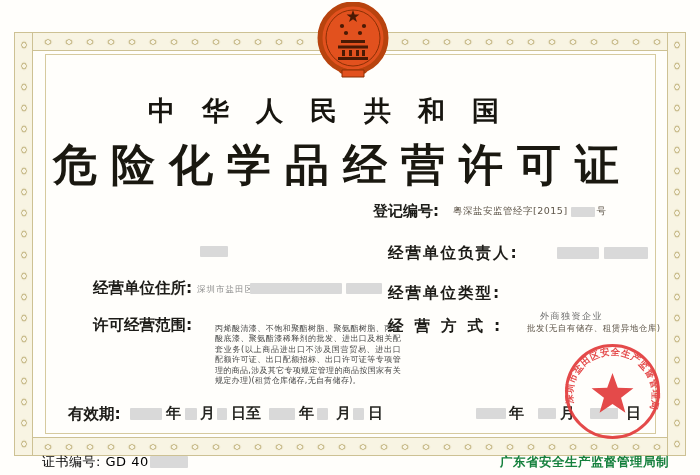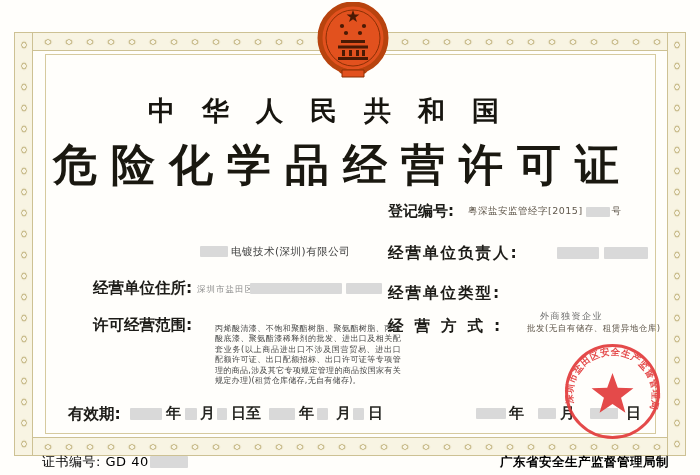--- a/index.html
+++ b/index.html
@@ -22,21 +22,21 @@
     background-size:18px 21px;background-position:0 2px;
   }
   .inner-line{position:absolute;left:45px;top:54px;width:609px;height:378px;
     border:1px solid #d6ca9f;}
   
   .country-title{left:0;top:93px;width:700px;text-align:center;
     font-size:27px;font-weight:bold;color:#17150f;letter-spacing:27px;margin-left:-13px;}
   .main-title{left:0;top:136px;width:700px;text-align:center;
     font-size:44px;font-weight:bold;color:#1a1810;letter-spacing:14px;margin-left:-7px;}
   
-  .reg-row{left:388px;top:202px;display:flex;align-items:center;text-align:center;}
+  .reg-row{left:373px;top:202px;display:flex;align-items:center;text-align:center;}
   .reg-label{font-size:15px;font-weight:bold;color:#1c1c18;}
   .reg-value{font-size:9.5px;color:#5f564a;margin-left:14px;letter-spacing:.5px;}
   .reg-suffix{font-size:9.5px;color:#5f564a;margin-left:2px;}
   
   .flabel{font-size:15.5px;font-weight:bold;color:#1d1c18;white-space:nowrap;}
   .sp2{letter-spacing:2px;text-align:right;}
   .sp11{letter-spacing:11px;}
   .val-md{font-size:10.5px;color:#3f3f3f;letter-spacing:.5px;white-space:nowrap;}
   .val-sm{font-size:8.5px;color:#8c8c8c;letter-spacing:1px;white-space:nowrap;}
   .val-sm2{font-size:9px;color:#6e6e6e;letter-spacing:1.5px;white-space:nowrap;margin-top:20px;}
@@ -44,21 +44,21 @@
   .scope-text{width:186px;font-size:8px;line-height:10.4px;color:#474747;
     text-align:justify;letter-spacing:.3px;}
   
   .redact{position:absolute;background:#d9d9d9;border-radius:1px;filter:blur(.6px);}
   
   .dchar{font-size:15px;font-weight:bold;color:#242420;white-space:nowrap;}
   .issuer-label{font-size:16.5px;font-weight:bold;color:#1d1c18;letter-spacing:7px;white-space:nowrap;}
   .validity-label{font-size:15.5px;font-weight:bold;color:#1d1c18;}
   
   .cert-no{font-size:13px;color:#000000;letter-spacing:.5px;}
-  .maker{font-size:12.5px;font-weight:bold;color:#000000;letter-spacing:.5px;}
+  .maker{font-size:12.5px;font-weight:bold;color:#15803d;letter-spacing:.5px;}
   .seal{z-index:6;opacity:.92;}
   .emblem{z-index:5;}
 </style>
 </head>
 <body>
 
 <div class="certificate">
 
   <div class="band band-h" style="left:14px;top:32px;width:672px;height:19px;"></div>
   <div class="band band-h" style="left:14px;top:437px;width:672px;height:19px;"></div>
@@ -92,21 +92,20 @@
   <div class="abs main-title">危险化学品经营许可证</div>
 
   <div class="abs reg-row">
     <span class="reg-label">登记编号:</span>
     <span class="reg-value">粤深盐安监管经字[2015]</span>
     <span class="redact" style="position:relative;display:inline-block;width:24px;height:10px;margin-left:3px;"></span>
     <span class="reg-suffix">号</span>
   </div>
 
   <div class="redact" style="left:200px;top:246px;width:28px;height:11px;"></div>
-  <div class="abs val-md" style="left:231px;top:245px;">电镀技术(深圳)有限公司</div>
 
   <div class="abs flabel" style="left:93px;top:278px;">经营单位住所:</div>
   <div class="abs val-sm" style="left:197px;top:284px;">深圳市盐田区</div>
   <div class="redact" style="left:250px;top:283px;width:92px;height:11px;"></div>
   <div class="redact" style="left:346px;top:283px;width:36px;height:11px;"></div>
 
   <div class="abs flabel" style="left:93px;top:315px;">许可经营范围:</div>
   <div class="abs scope-text" style="left:215px;top:324px;">丙烯酸清漆、不饱和聚酯树脂、聚氨酯树脂、丙烯酸底漆、聚氨酯漆稀释剂的批发、进出口及相关配套业务(以上商品进出口不涉及国营贸易、进出口配额许可证、出口配额招标、出口许可证等专项管理的商品,涉及其它专项规定管理的商品按国家有关规定办理)(租赁仓库储存,无自有储存)。</div>
 
   <div class="abs flabel sp2" style="left:388px;top:243px;">经营单位负责人:</div>

